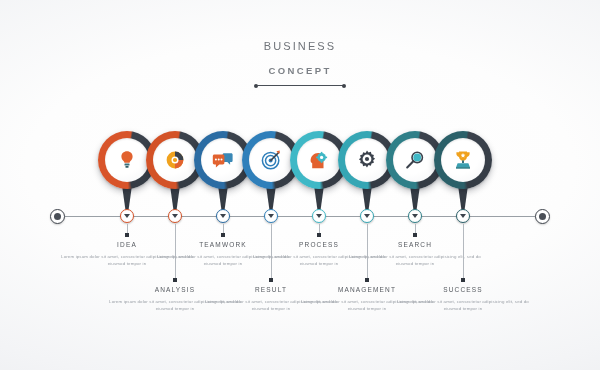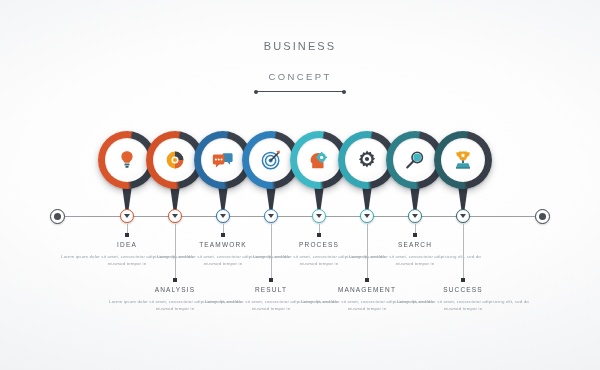--- a/index.html
+++ b/index.html
@@ -12,22 +12,22 @@
   }
   .stage{position:absolute;inset:0;}
 
   
   .title-block{position:absolute;left:0;right:0;top:40px;text-align:center;}
   .title-main{
     font-size:11px;letter-spacing:2.1px;color:#6f7379;font-weight:400;
     line-height:13px;
   }
   .title-sub{
-    font-size:9.5px;letter-spacing:2.4px;color:#7c8086;font-weight:400;
-    line-height:12px;margin-top:18px;
+    font-size:9.5px;letter-spacing:2.4px;color:#7c8086;font-weight:700;
+    line-height:12px;margin-top:12px;
   }
   .title-rule{
     position:relative;width:92px;height:7px;margin:5px auto 0;
   }
   .title-rule .bar{
     position:absolute;left:3px;right:3px;top:3px;height:1px;background:#4a4f57;
   }
   .title-rule .dot{
     position:absolute;top:1.5px;width:4px;height:4px;border-radius:50%;background:#3f444b;
   }

